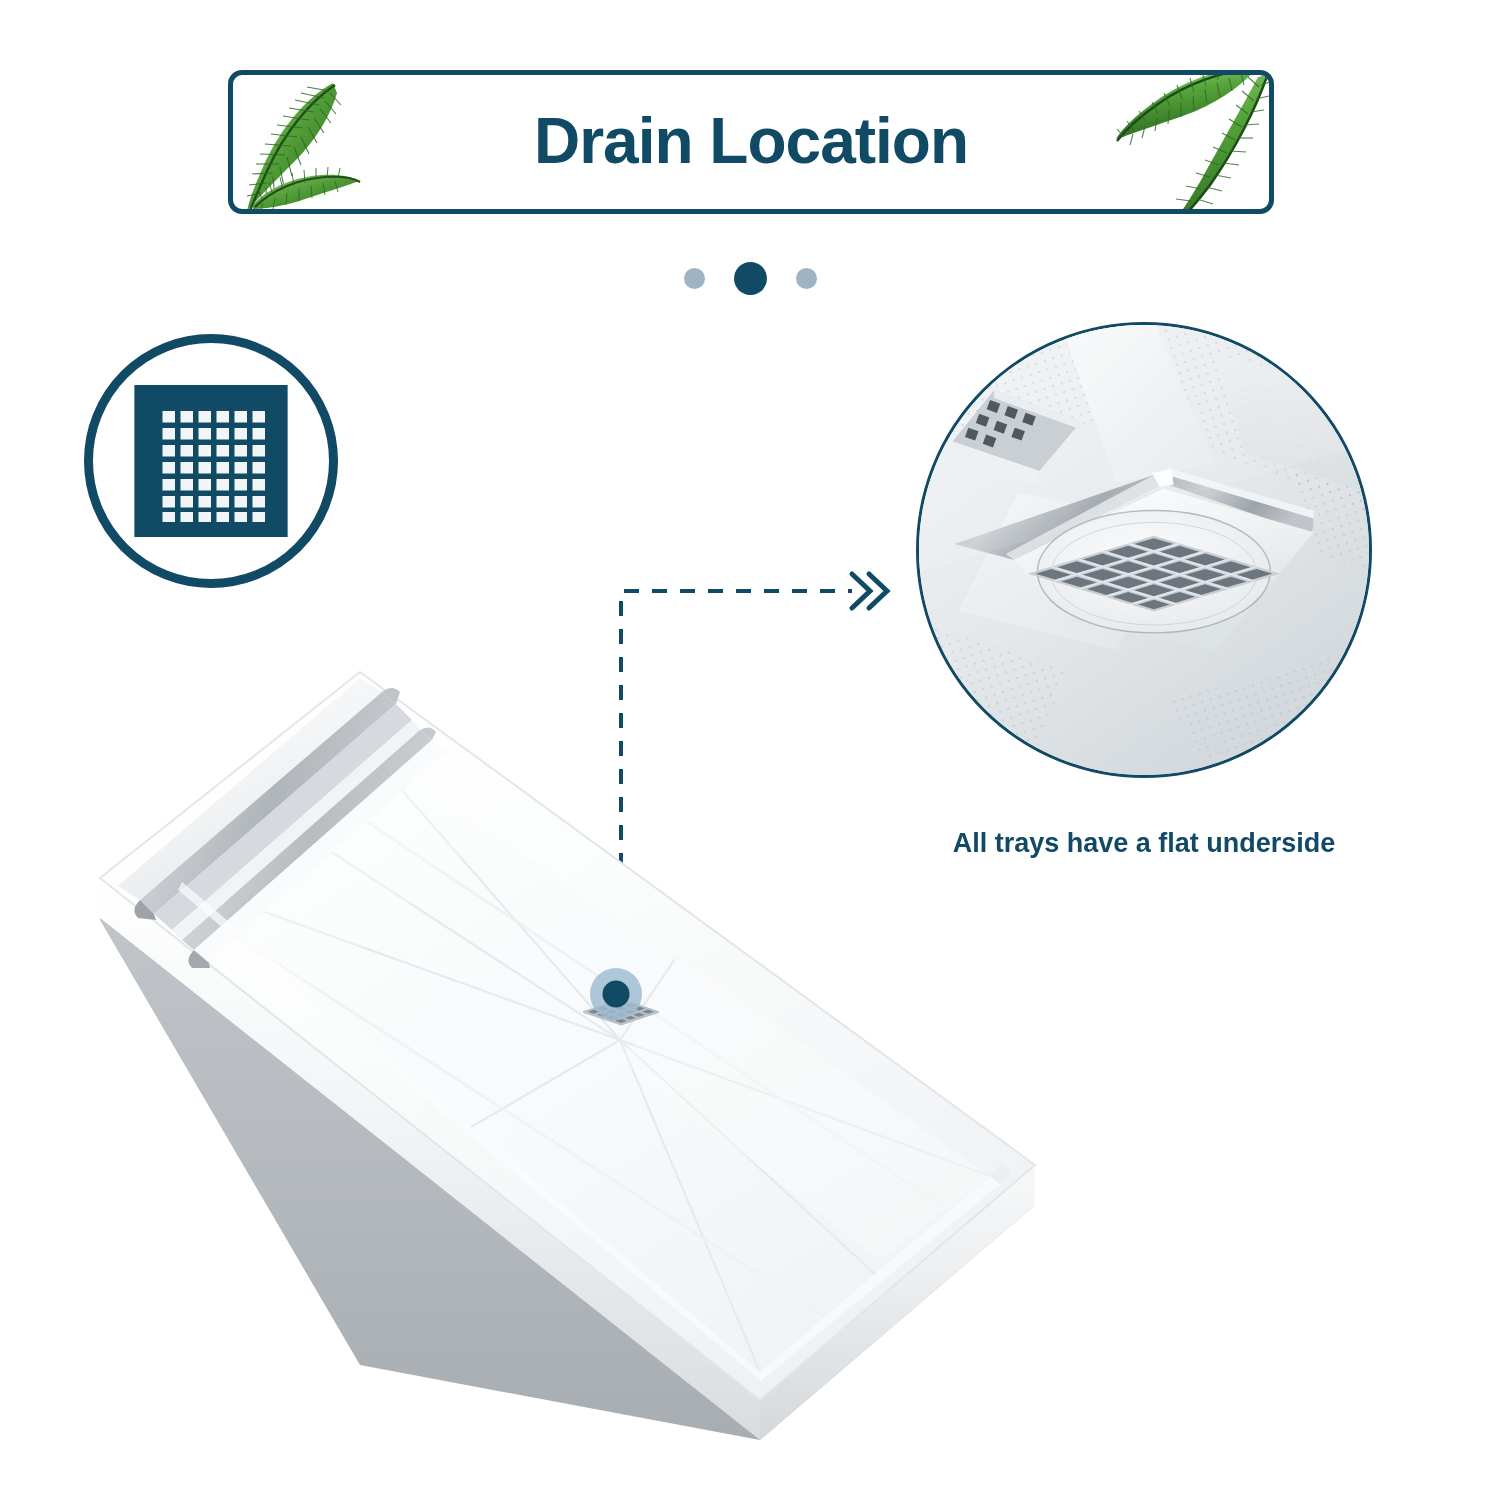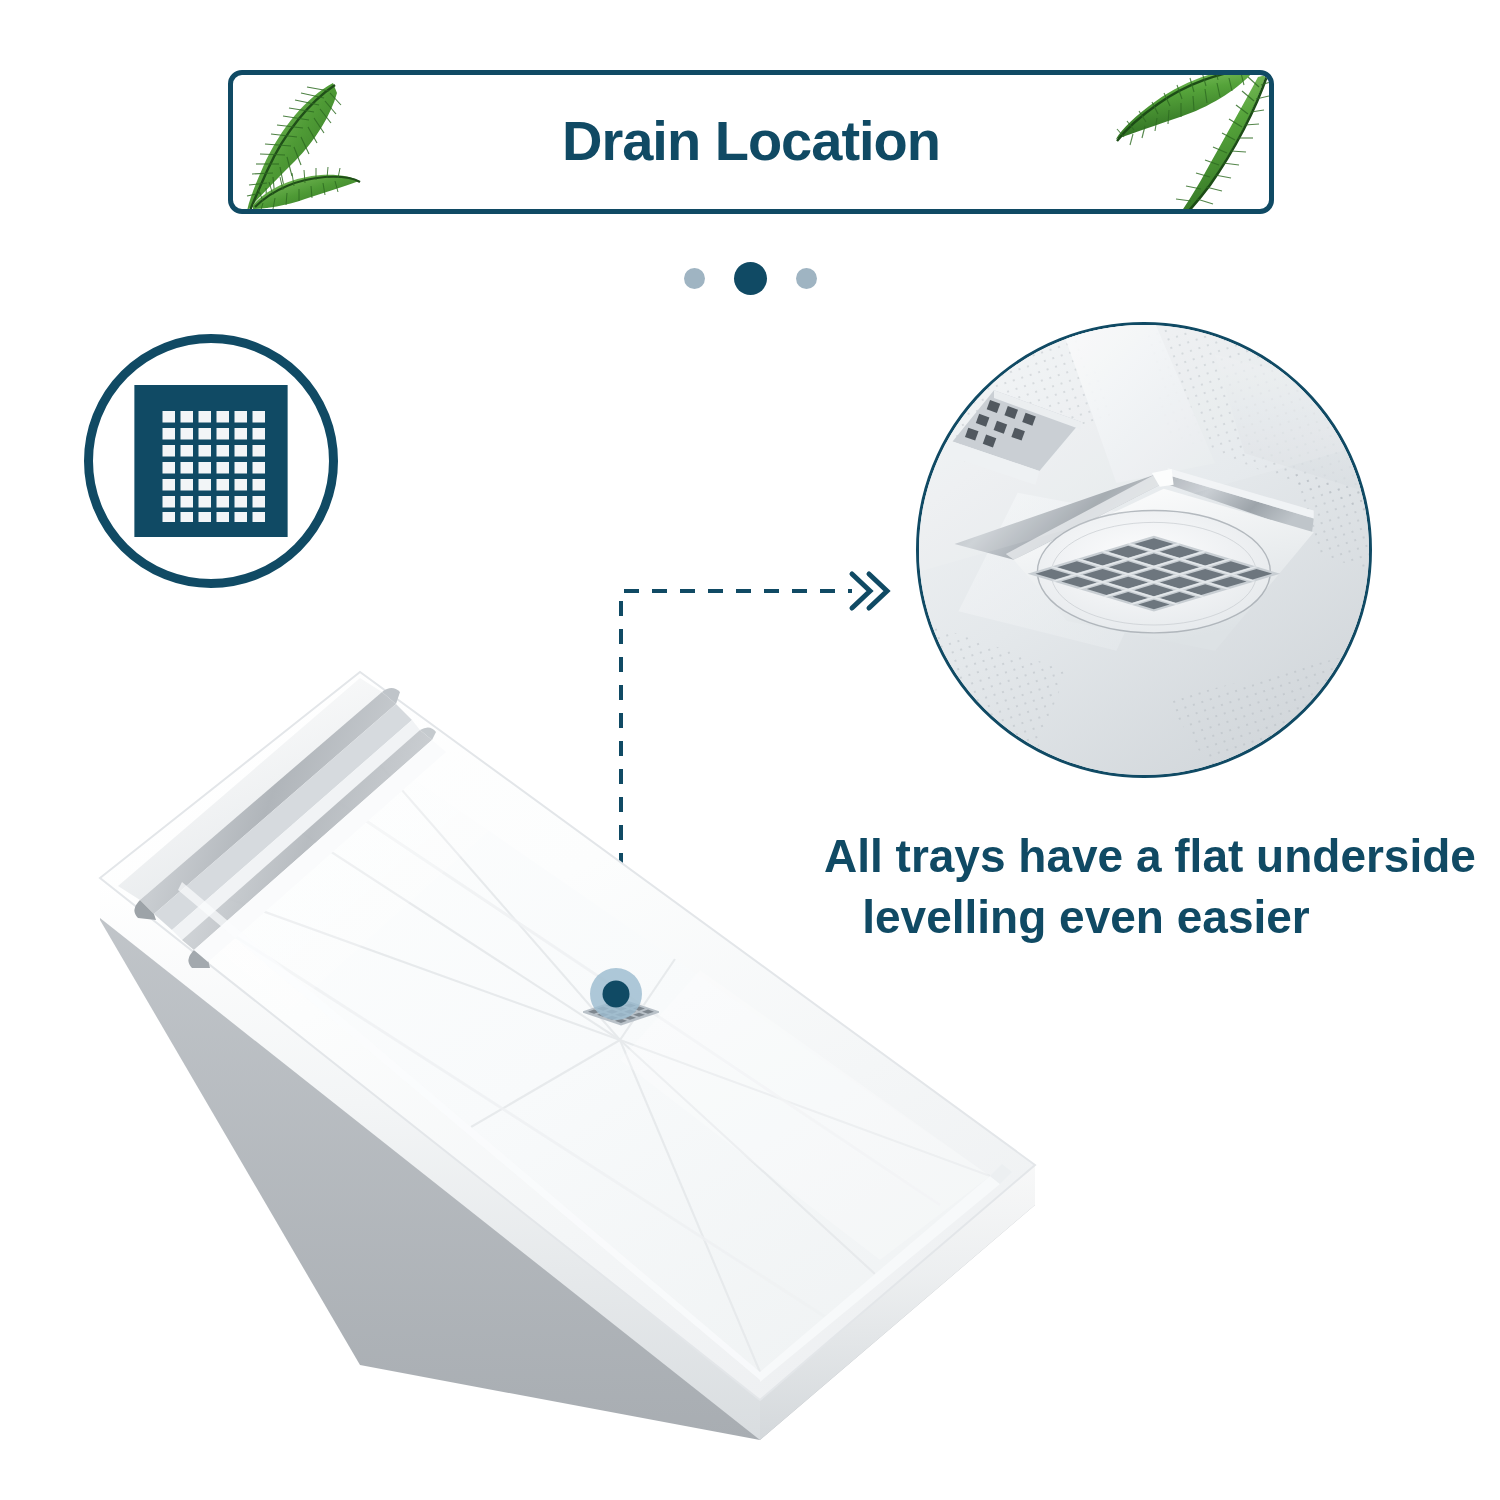--- a/index.html
+++ b/index.html
@@ -22,21 +22,21 @@
     border-radius:14px;
     background:#ffffff;
     overflow:hidden;
   }
   .banner-title {
     position:absolute;
     left:0; right:0; top:50%;
     transform:translateY(-52%);
     text-align:center;
     color:var(--teal);
-    font-size:56px;
+    font-size:64px;
     font-weight:bold;
     letter-spacing:-1px;
     line-height:1;
     white-space:nowrap;
   }
   .leaf { position:absolute; pointer-events:none; }
   .leaf-left  { left:-4px;  bottom:-10px; width:150px; height:150px; }
   .leaf-right { right:-6px; top:-16px;   width:175px; height:190px; }
 
   
@@ -88,21 +88,21 @@
     pointer-events:none;
   }
   .connector svg { display:block; width:100%; height:100%; overflow:visible; }
 
   
   .caption {
     position:absolute;
     left:824px; top:826px;
     width:640px;
     color:var(--teal);
-    font-size:46px;
+    font-size:27px;
     font-weight:bold;
     line-height:1.32;
     text-align:center;
   }
   .caption .ln { display:block; white-space:nowrap; }
   .caption .ln:nth-child(1){ text-align:center; }
   .caption .ln:nth-child(2){ text-align:center; padding-right:116px; }
   .caption .ln:nth-child(3){ text-align:center; padding-right:186px; }
 
   
@@ -609,16 +609,15 @@
       </g>
 
       <circle cx="33" cy="32" r="26" fill="#9CBCCF" opacity="0.82"></circle>
 
       <circle cx="33" cy="32" r="13.5" fill="#104A64"></circle>
     </svg>
   </div>
 
   <div class="caption">
     <span class="ln">All trays have a flat underside</span>
-    <span class="ln">levelling even easier</span>
   </div>
 
 </div>
 
 </body></html>

